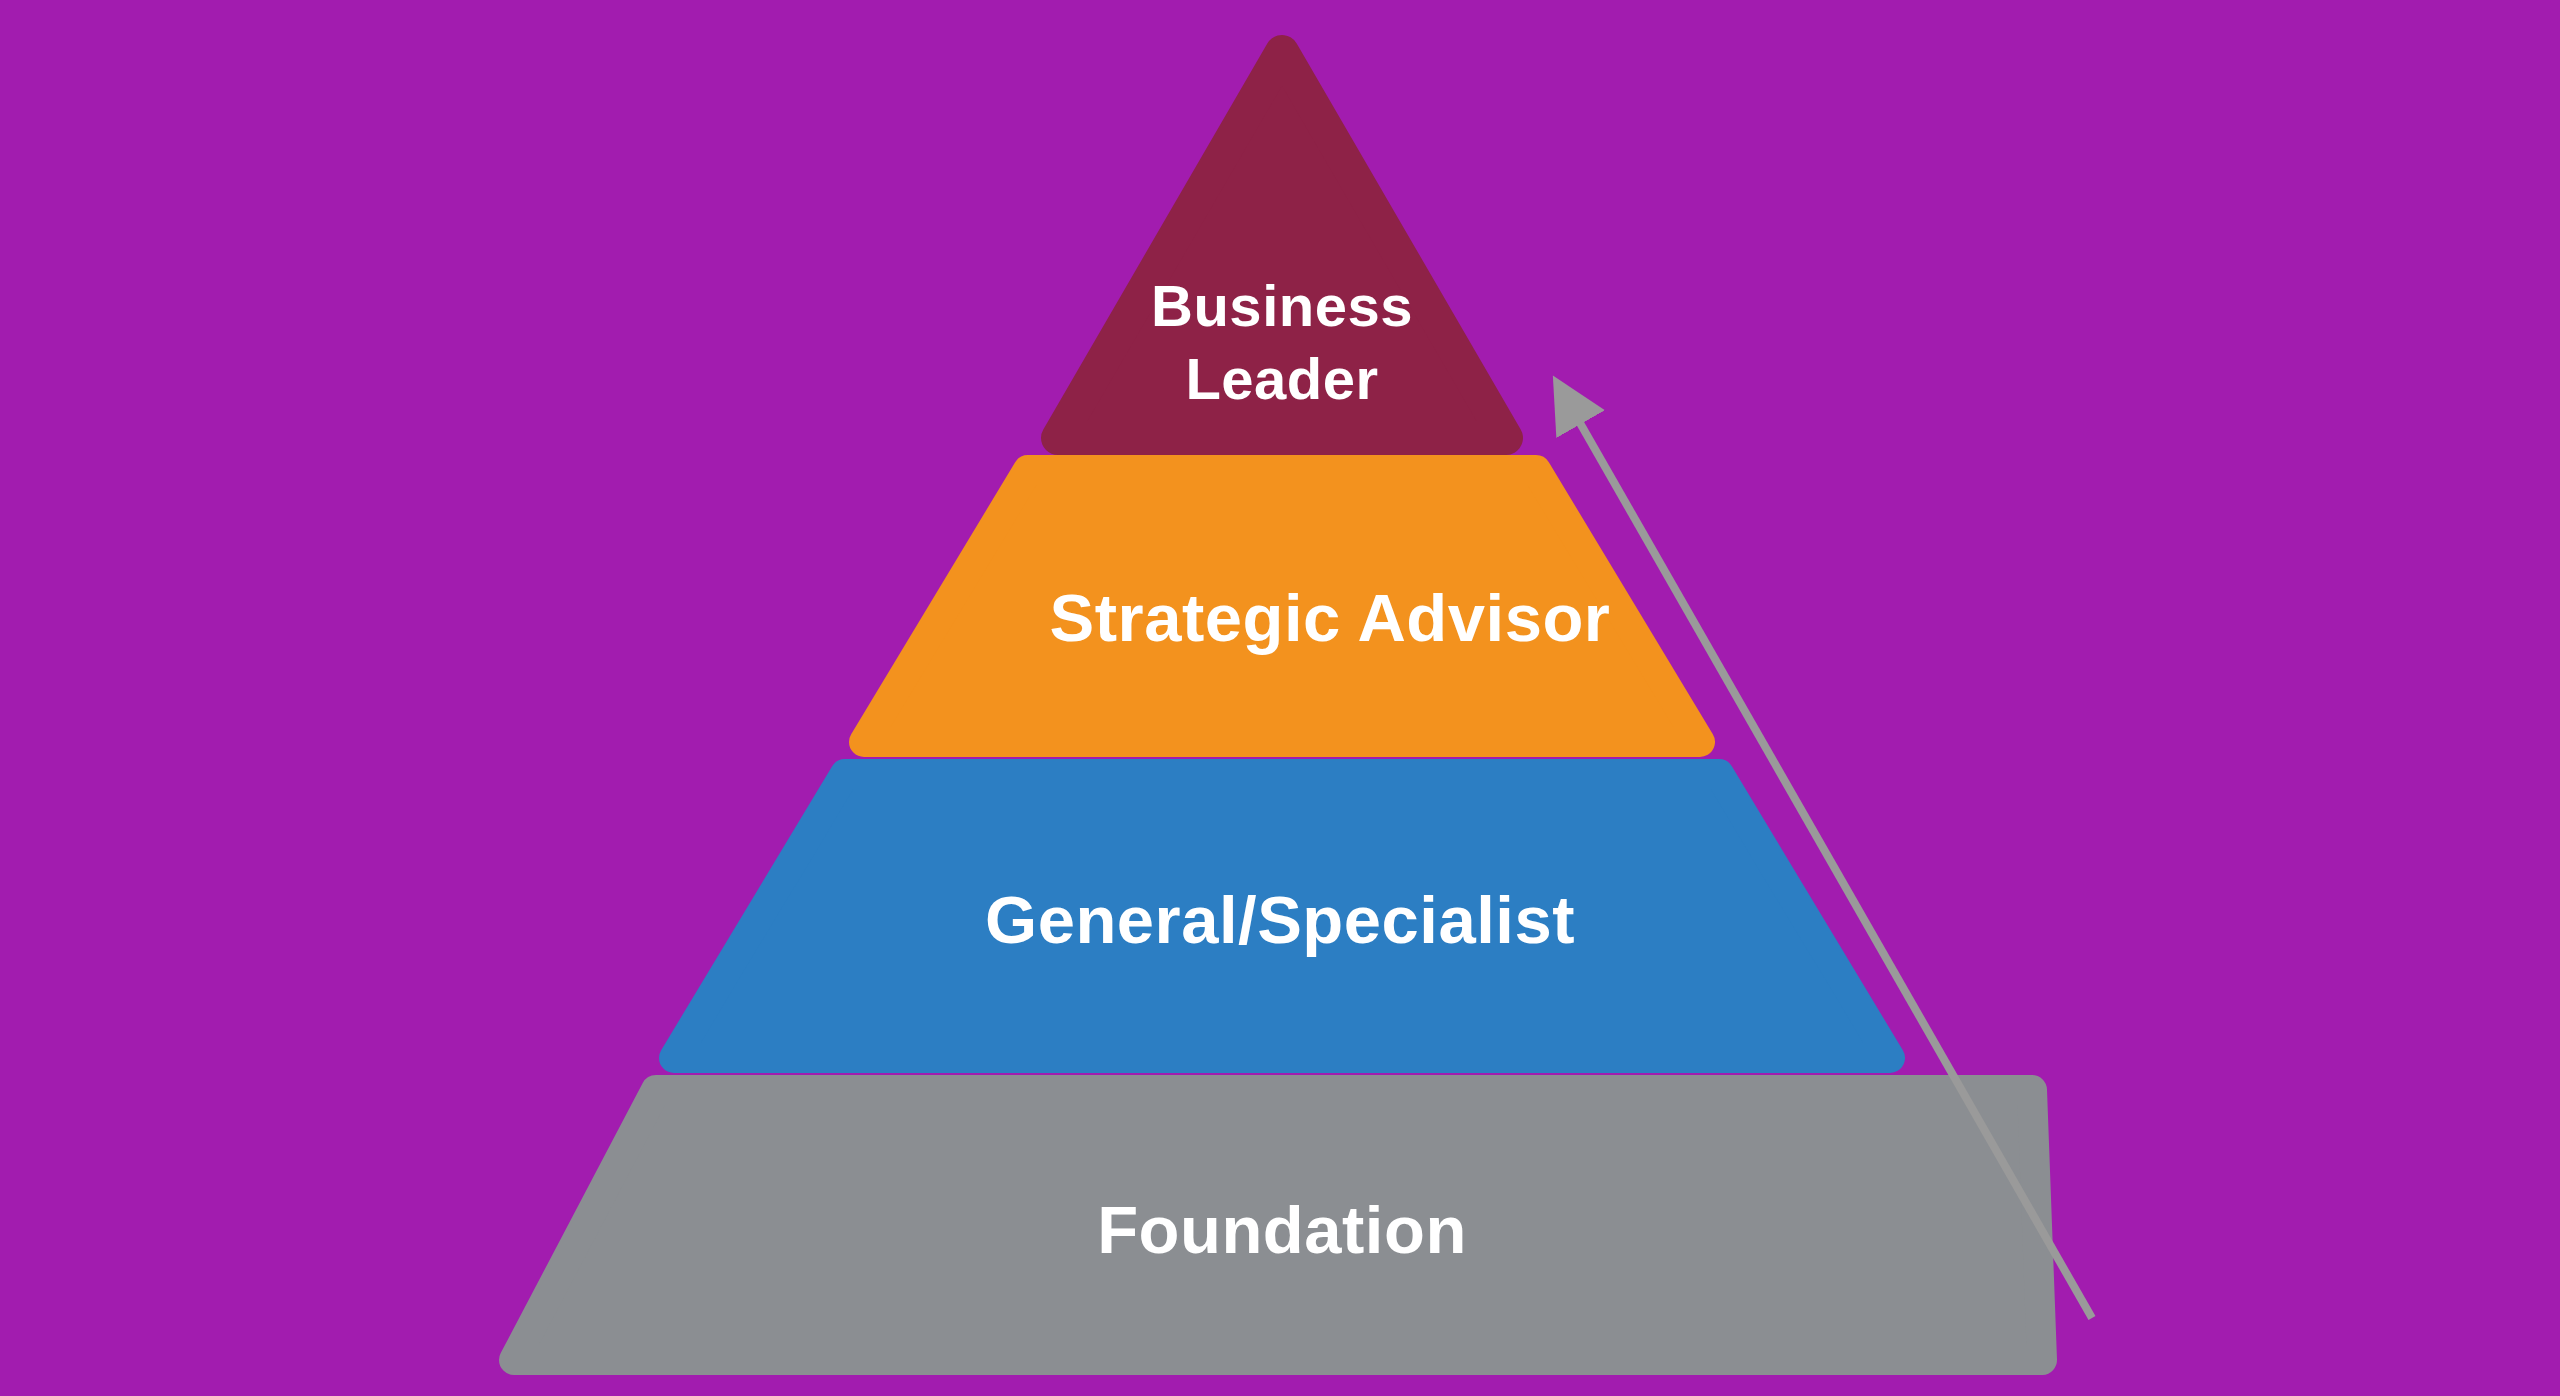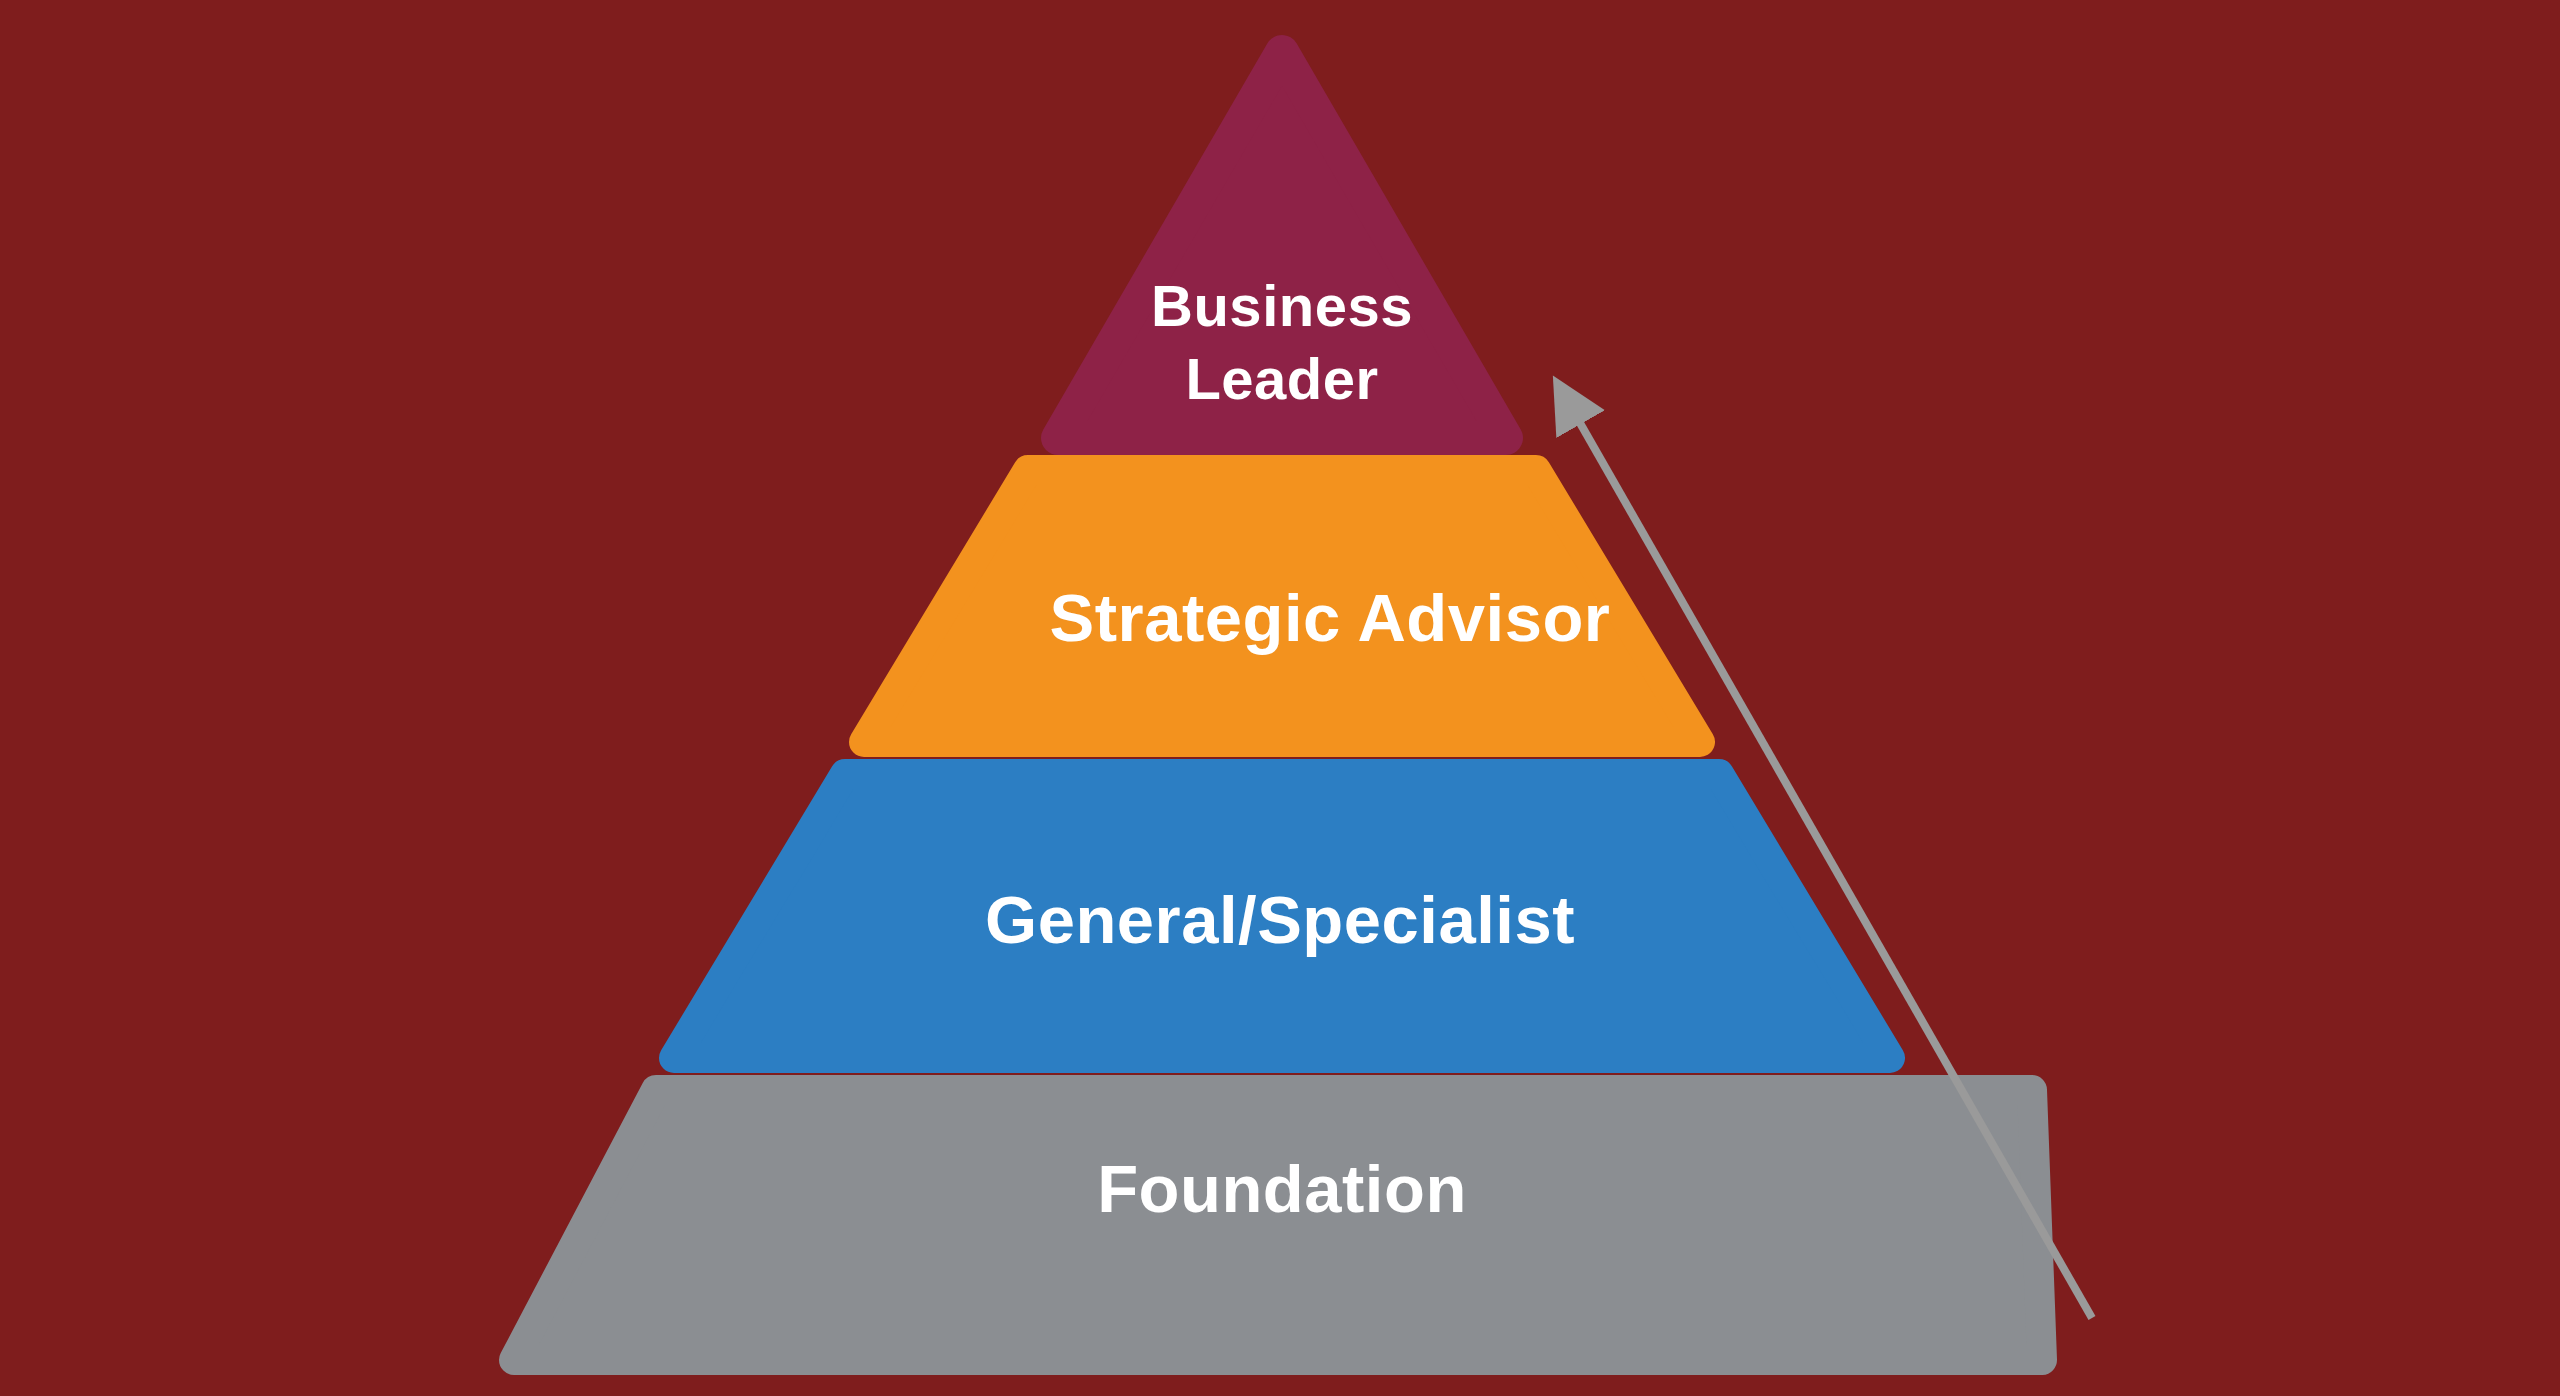--- a/index.html
+++ b/index.html
@@ -6,21 +6,21 @@
     margin: 0;
     padding: 0;
   }
   body {
     background: #ffffff;
   }
   .stage {
     position: relative;
     width: 2560px;
     height: 1396px;
-    background: #7f1d1d;
+    background: #a21caf;
     overflow: hidden;
     font-family: "Liberation Sans", sans-serif;
   }
   .stage svg {
     position: absolute;
     left: 0;
     top: 0;
   }
   .label {
     position: absolute;
@@ -31,21 +31,21 @@
     letter-spacing: 0.5px;
     white-space: nowrap;
     user-select: none;
   }
   .label .line {
     display: block;
   }
   #lbl-business   { left: 1282px; top: 342px;  font-size: 58px; line-height: 1.25; }
   #lbl-strategic  { left: 1330px; top: 617px;  font-size: 67px; }
   #lbl-general    { left: 1280px; top: 919px;  font-size: 67px; }
-  #lbl-foundation { left: 1282px; top: 1188px; font-size: 67px; }
+  #lbl-foundation { left: 1282px; top: 1229px; font-size: 67px; }
 </style>
 </head>
 <body>
 
 <div class="stage">
 
   <svg width="2560" height="1396" viewBox="0 0 2560 1396" aria-hidden="true">
 
     <defs>
       <marker id="arrowhead" markerWidth="8" markerHeight="8" refX="5.2" refY="3.5" orient="auto" markerUnits="strokeWidth">

